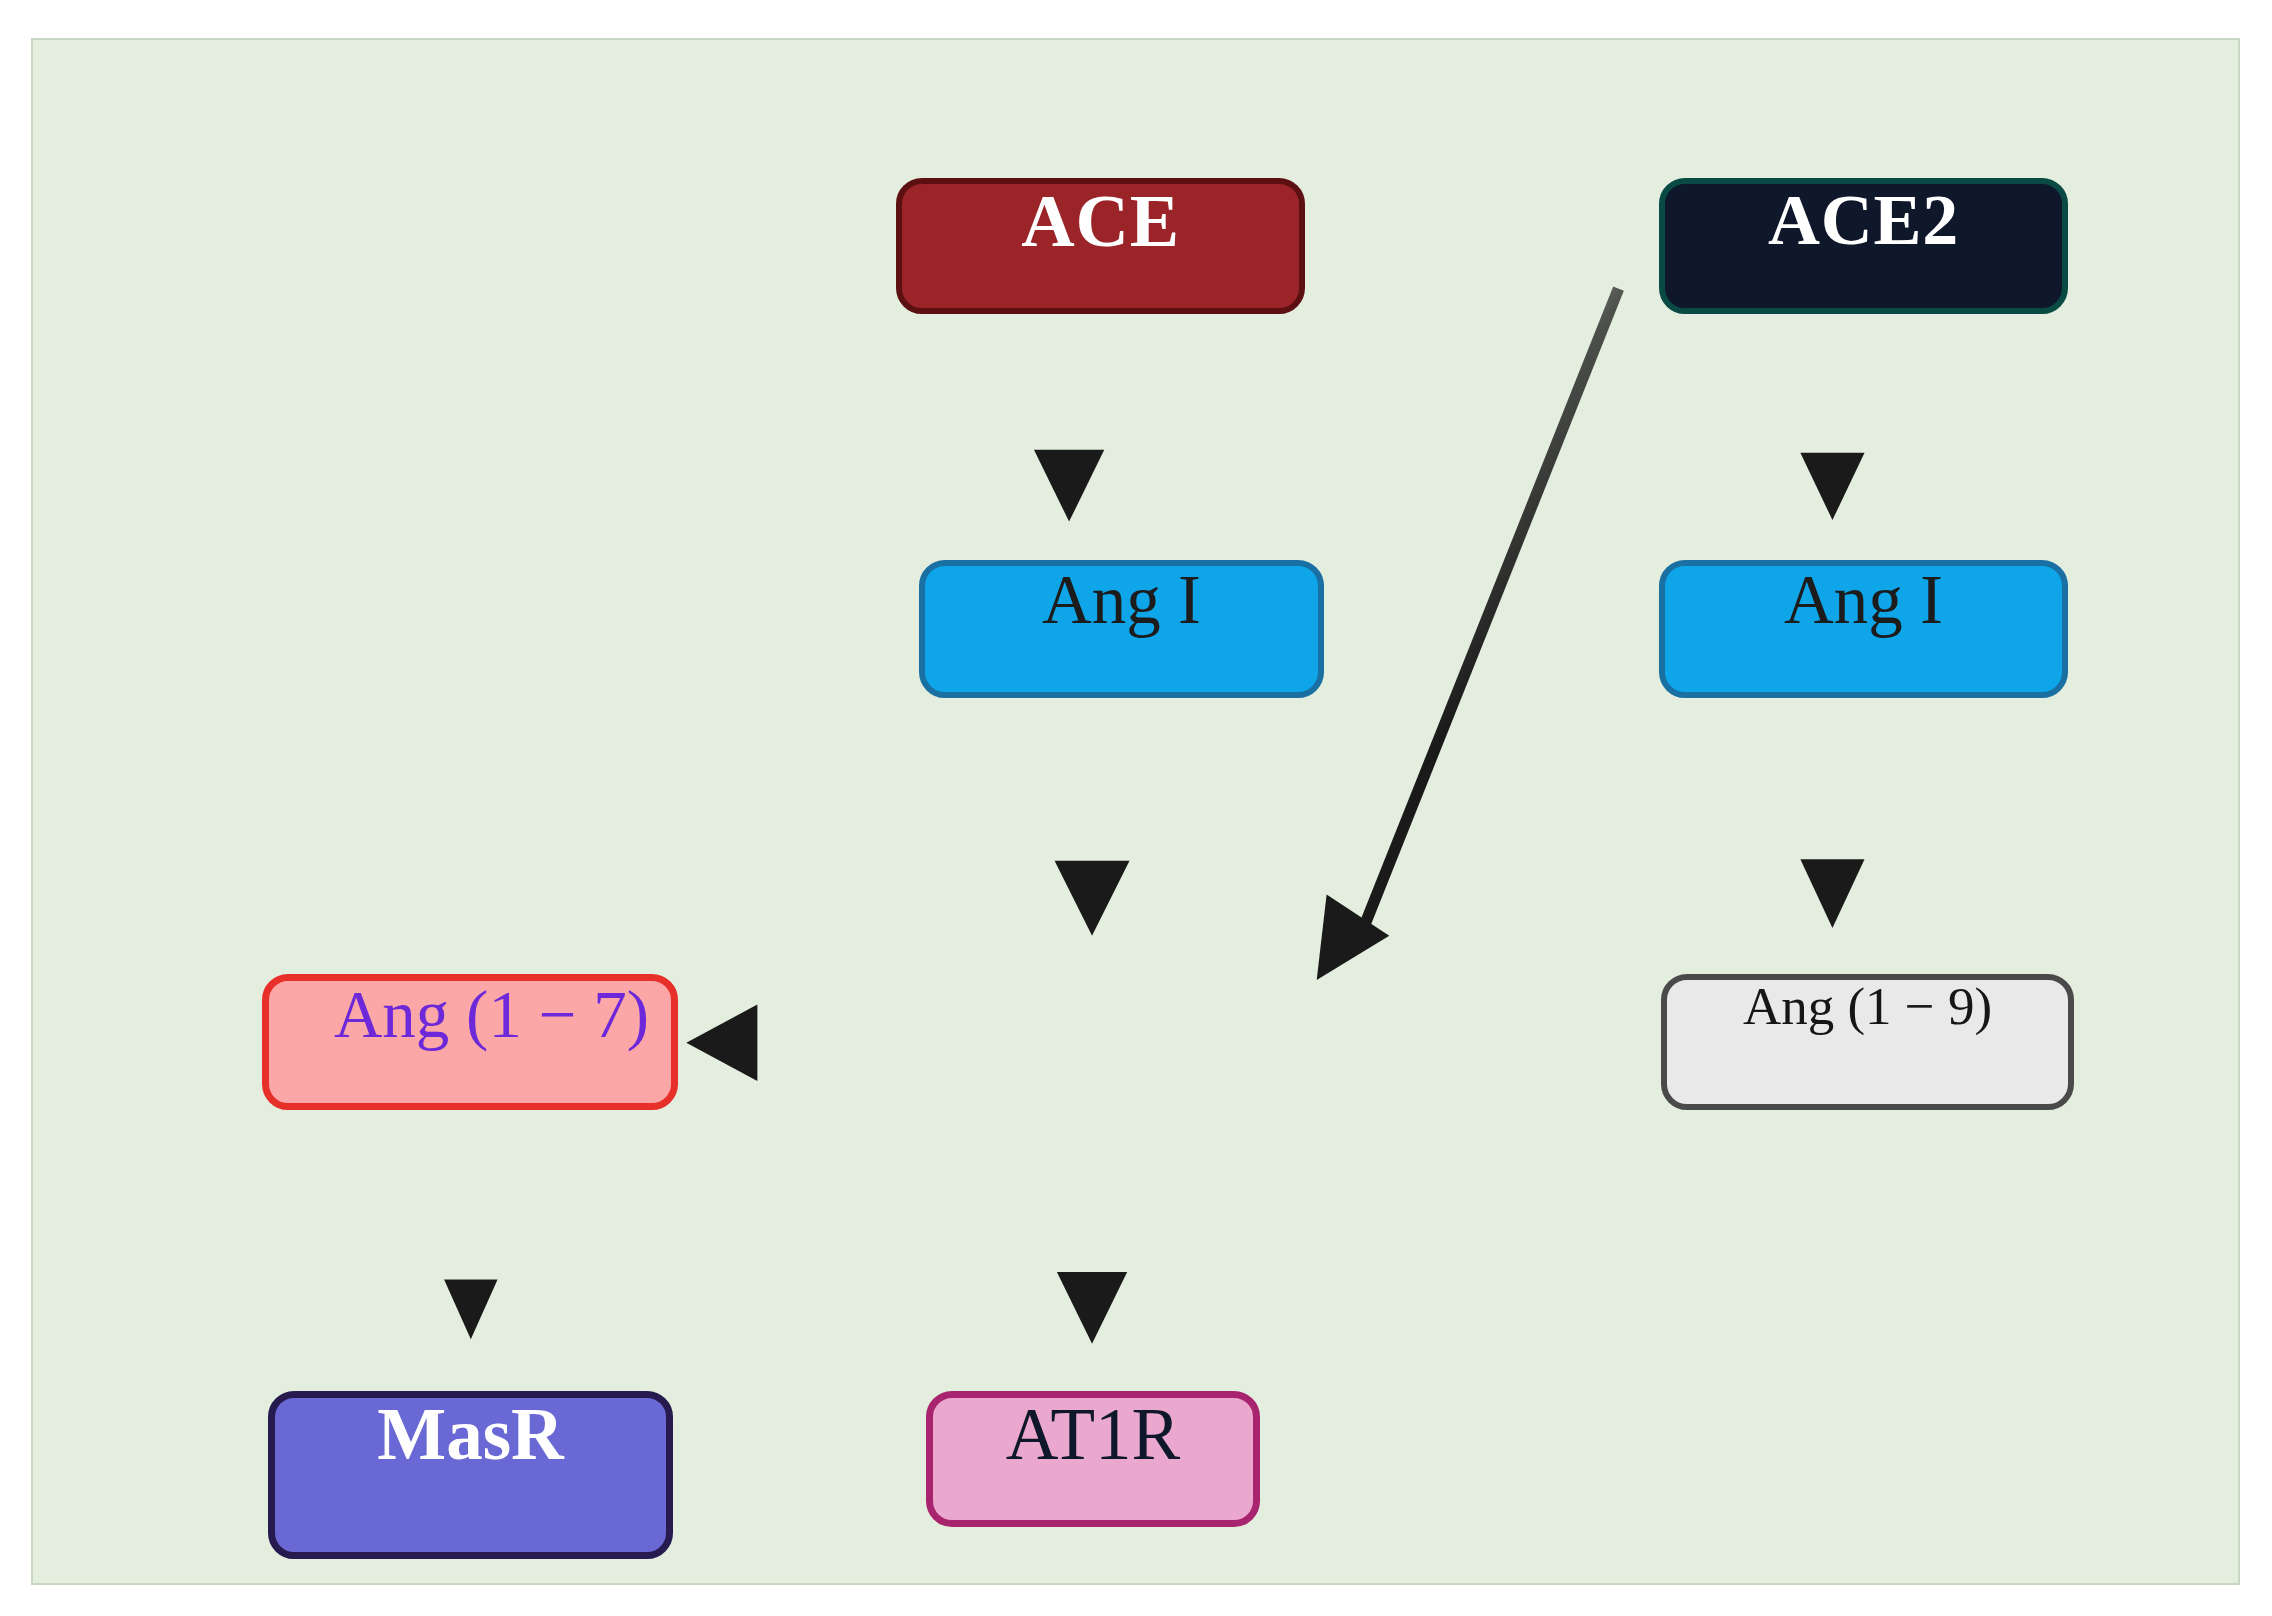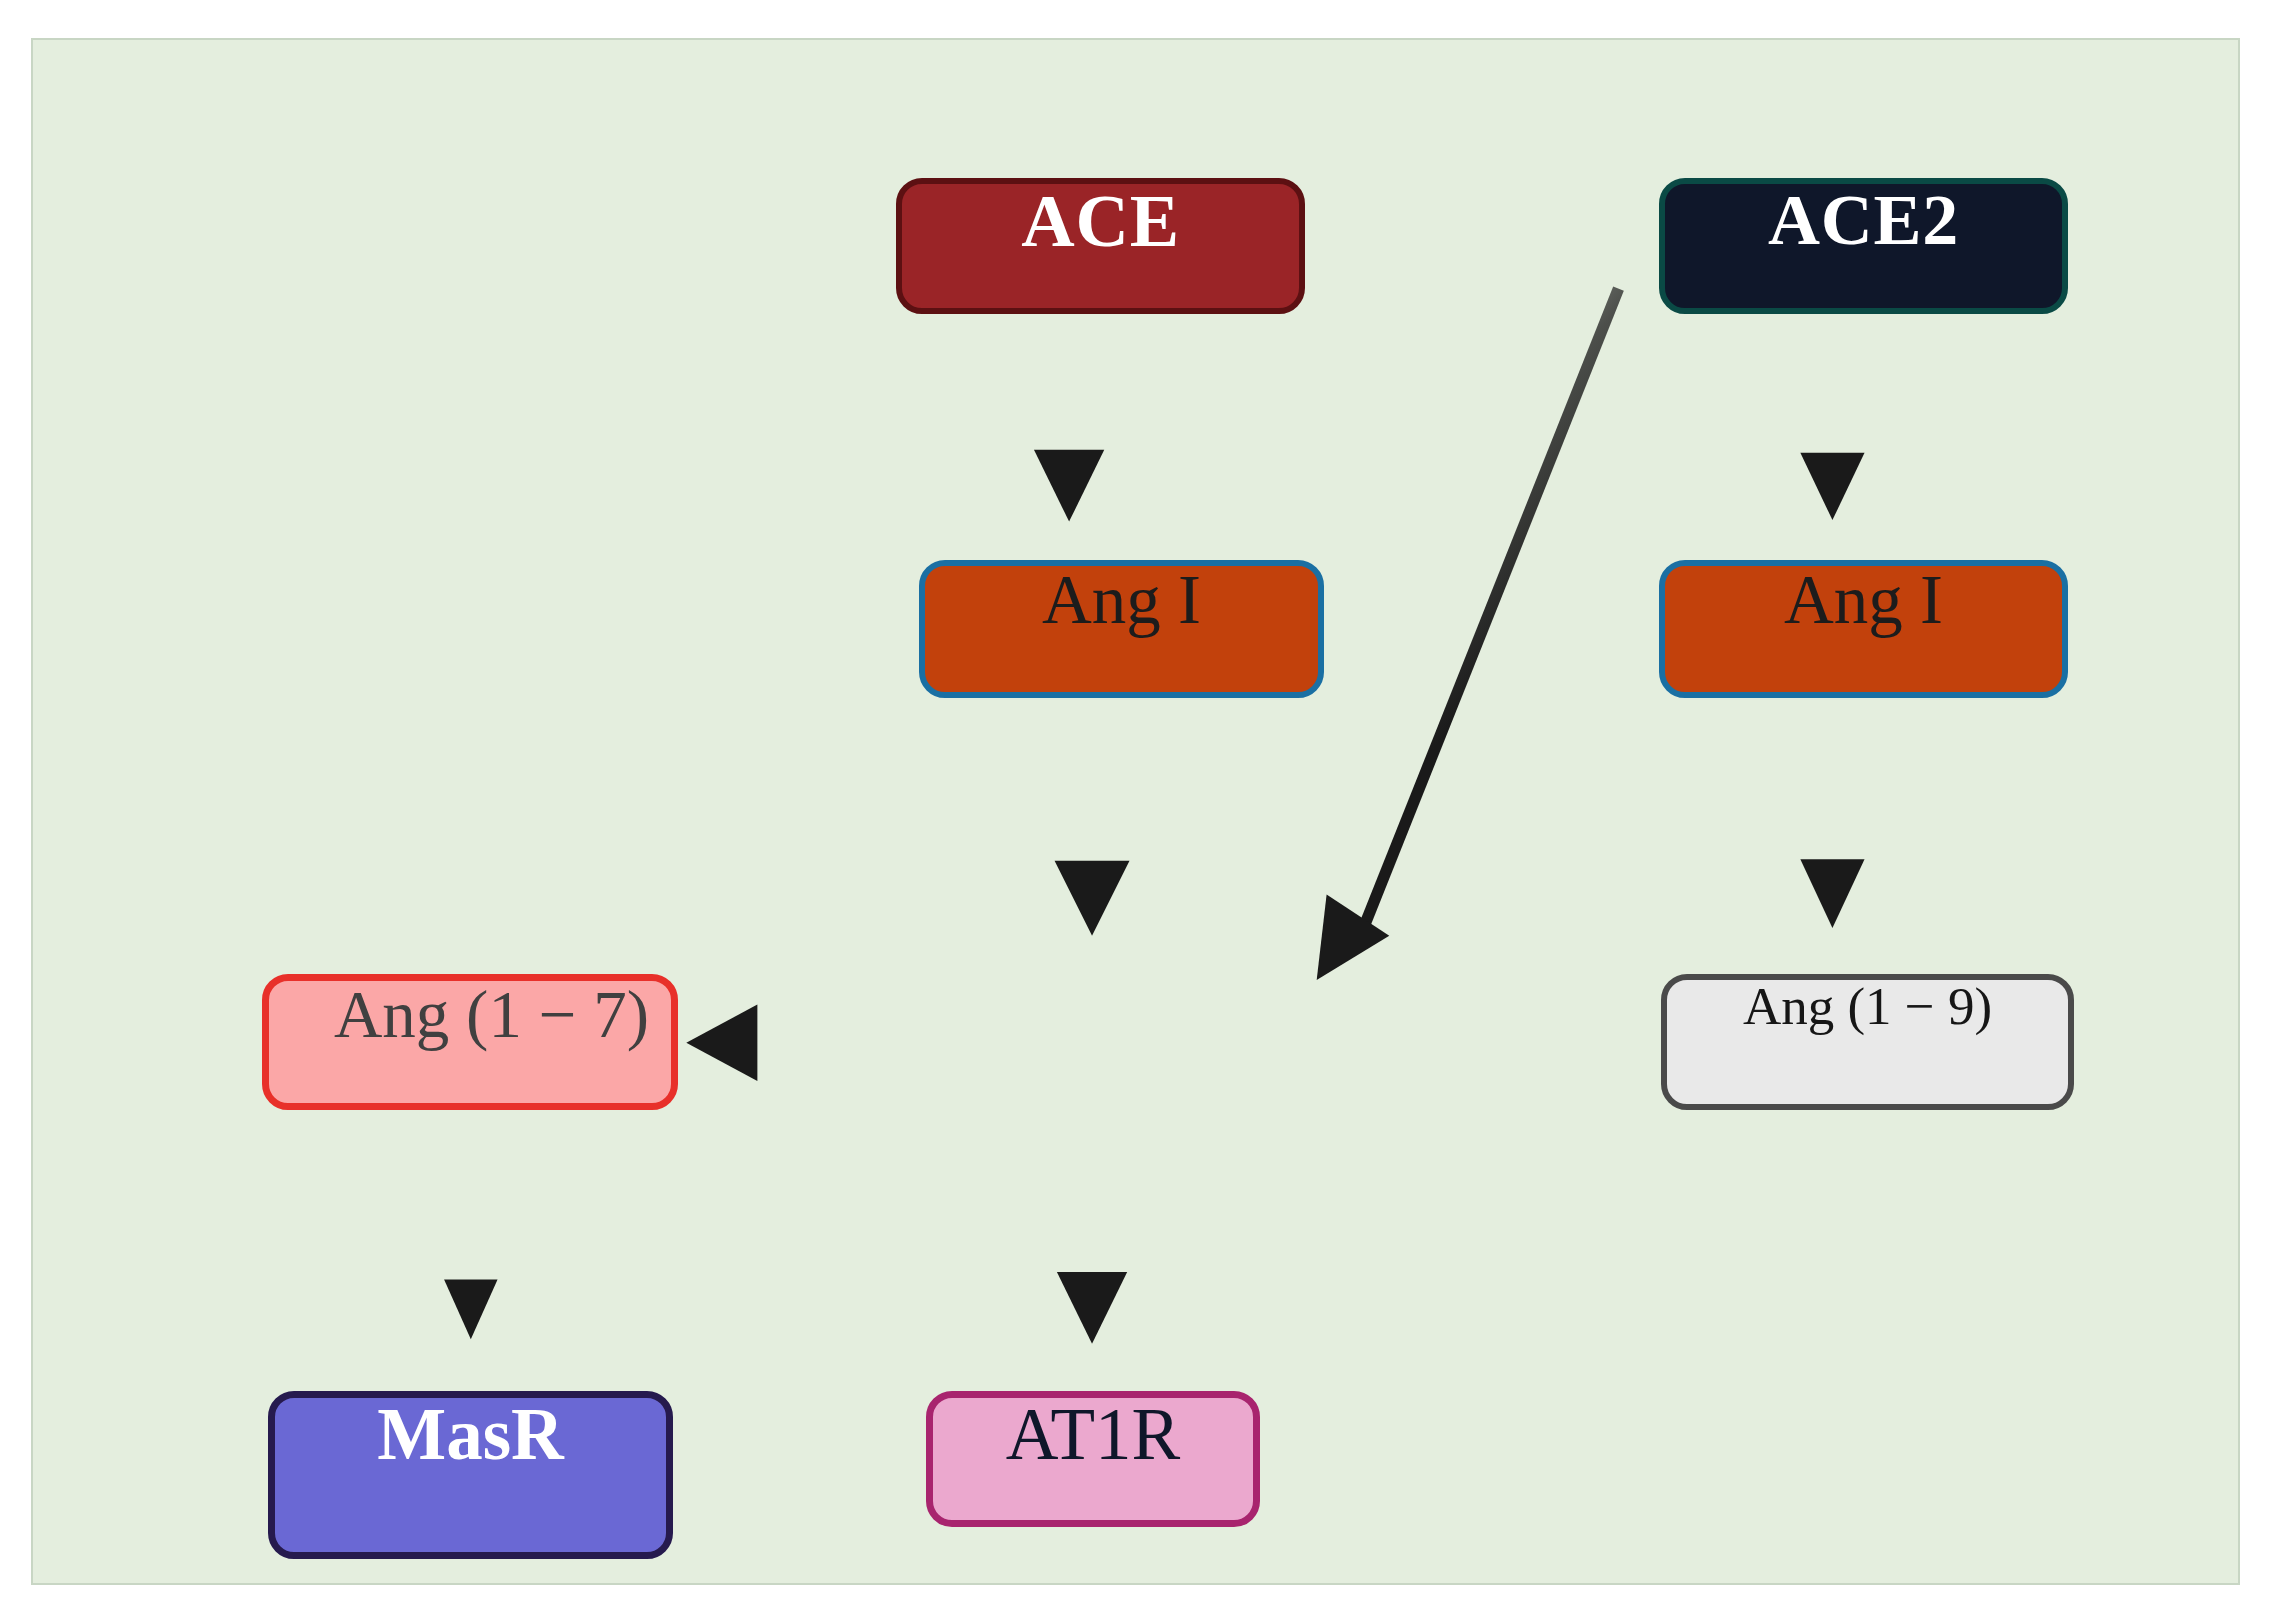--- a/index.html
+++ b/index.html
@@ -63,21 +63,21 @@
     letter-spacing: 0.8px;
   }
   
   .n-angi-l {
     left: 886px; top: 520px; width: 405px; height: 138px;
   }
   .n-angi-r {
     left: 1626px; top: 520px; width: 409px; height: 138px;
   }
   .n-angi-l, .n-angi-r {
-    background: #c2410c;
+    background: #0ea5e9;
     border-width: 6.1px;
     border-color: #1A6FA3;
     color: #1C1C1C;
     font-size: 69px;
     font-weight: 400;
   }
   
   .n-angii {
     left: 893px; top: 934px; width: 407px; height: 136px;
     background: #F6D7B6;
@@ -86,21 +86,21 @@
     color: #161616;
     font-size: 69px;
     font-weight: 400;
   }
   
   .n-ang17 {
     left: 229px; top: 934px; width: 416px; height: 136px;
     background: #FBA7A7;
     border-width: 7.6px;
     border-color: #E8302A;
-    color: #404040;
+    color: #6d28d9;
     font-size: 67px;
     font-weight: 400;
     padding-left: 43px;
   }
   
   .n-ang19 {
     left: 1628px; top: 934px; width: 413px; height: 136px;
     background: #E9E9E9;
     border-width: 6.9px;
     border-color: #4A4A4A;

